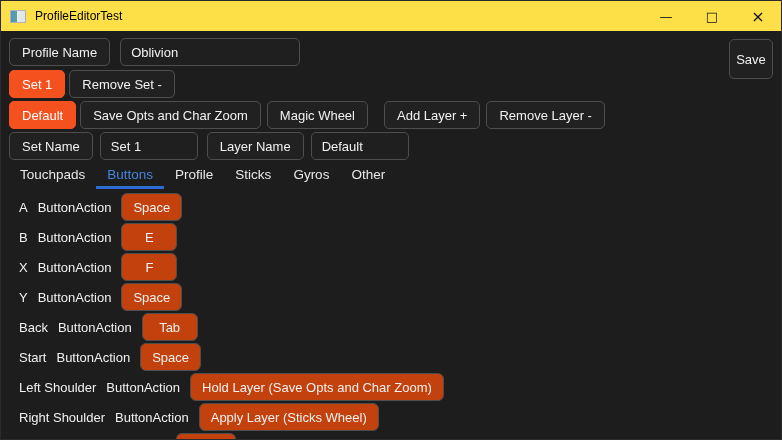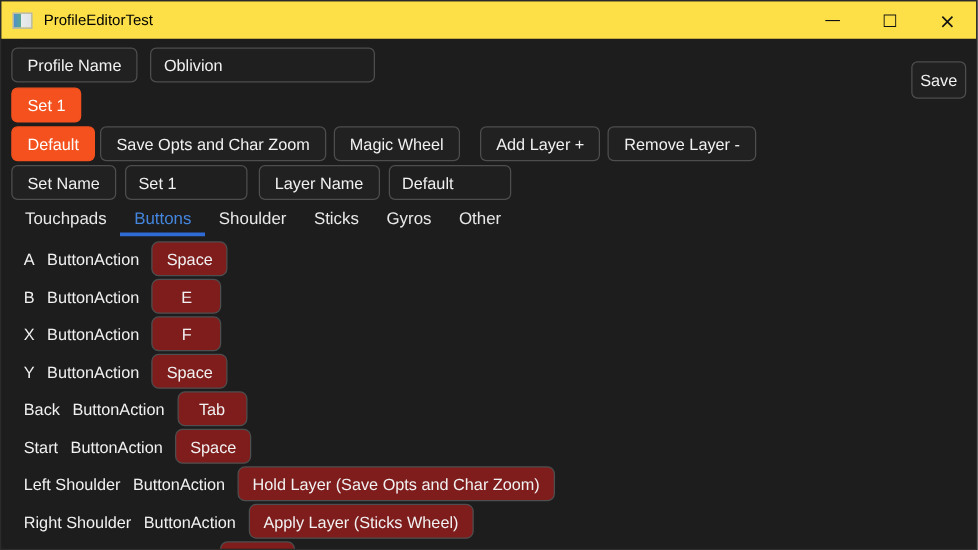--- a/index.html
+++ b/index.html
@@ -46,21 +46,21 @@
   .ctl.orange { background: #f4511e; border-color: #f4511e; color: #ffffff; }
   input.ctl { justify-content: flex-start; text-align: left; padding: 0 10px; background: #1f1f1f; }
 
   .row { display: flex; align-items: center; }
   .row-profile { margin-bottom: 4px; }
   .row-sets    { margin-bottom: 3px; }
   .row-layers  { margin-bottom: 3px; }
   .row-names   { margin-bottom: 0; }
 
   .name-input  { width: 180px; margin-left: 10px; }
-  .save-btn { position: absolute; top: 48px; right: 8px; height: 30px; width: 44px; padding: 0; }
+  .save-btn { position: absolute; top: 38px; right: 8px; height: 40px; width: 44px; padding: 0; }
 
   .gap16 { margin-left: 16px; }
   .gap6  { margin-left: 6px; }
   .gap4  { margin-left: 4px; }
   .gap7  { margin-left: 7px; }
   .gap9  { margin-left: 9px; }
 
   .small-input { width: 98px; }
 
   
@@ -69,21 +69,21 @@
     padding: 5px 11px 4px 11px; color: #e8e8e8; cursor: default;
     border-bottom: 3px solid transparent;
   }
   .tab.active { color: #4485dd; border-bottom-color: #2e6bd4; }
 
   
   .blist { margin-top: 3px; }
   .lrow { display: flex; align-items: center; height: 30px; font-size: 13px; }
   .bname { margin-left: 10px; color: #f1f1f1; white-space: pre; }
   .btype { margin-left: 10px; color: #f1f1f1; }
-  .lbtn  { margin-left: 10px; min-width: 56px; padding: 0 11px; border-radius: 6px; background: #7f1d1d; }
+  .lbtn  { margin-left: 10px; min-width: 56px; padding: 0 11px; border-radius: 6px; background: #c2410c; }
   .lrow.partial .lbtn { margin-left: 167px; min-width: 60px; }
 </style>
 </head>
 <body>
 
 <div class="window">
 
   <div class="titlebar">
     <span class="app-icon"></span>
     <span class="titlebar-title">ProfileEditorTest</span>
@@ -97,41 +97,42 @@
   <div class="content">
 
     <div class="row row-profile">
       <span class="ctl">Profile Name</span>
       <input class="ctl name-input" value="Oblivion" style="">
     </div>
     <button class="ctl save-btn">Save</button>
 
     <div class="row row-sets">
       <button class="ctl orange">Set 1</button>
+      <button class="ctl gap4">Remove Set -</button>
     </div>
 
     <div class="row row-layers">
       <button class="ctl orange">Default</button>
       <button class="ctl gap4">Save Opts and Char Zoom</button>
       <button class="ctl gap6">Magic Wheel</button>
       <button class="ctl gap16">Add Layer +</button>
       <button class="ctl gap6">Remove Layer -</button>
     </div>
 
     <div class="row row-names">
       <span class="ctl">Set Name</span>
       <input class="ctl small-input gap7" value="Set 1" style="">
       <span class="ctl gap9">Layer Name</span>
       <input class="ctl small-input gap7" value="Default" style="">
     </div>
 
     <div class="tabs">
       <div class="tab">Touchpads</div>
       <div class="tab active">Buttons</div>
-      <div class="tab">Shoulder</div>
+      <div class="tab">Profile</div>
       <div class="tab">Sticks</div>
       <div class="tab">Gyros</div>
       <div class="tab">Other</div>
     </div>
 
     <div class="blist">
 
       <div class="lrow">
         <span class="bname">A</span>
         <span class="btype">ButtonAction</span>

